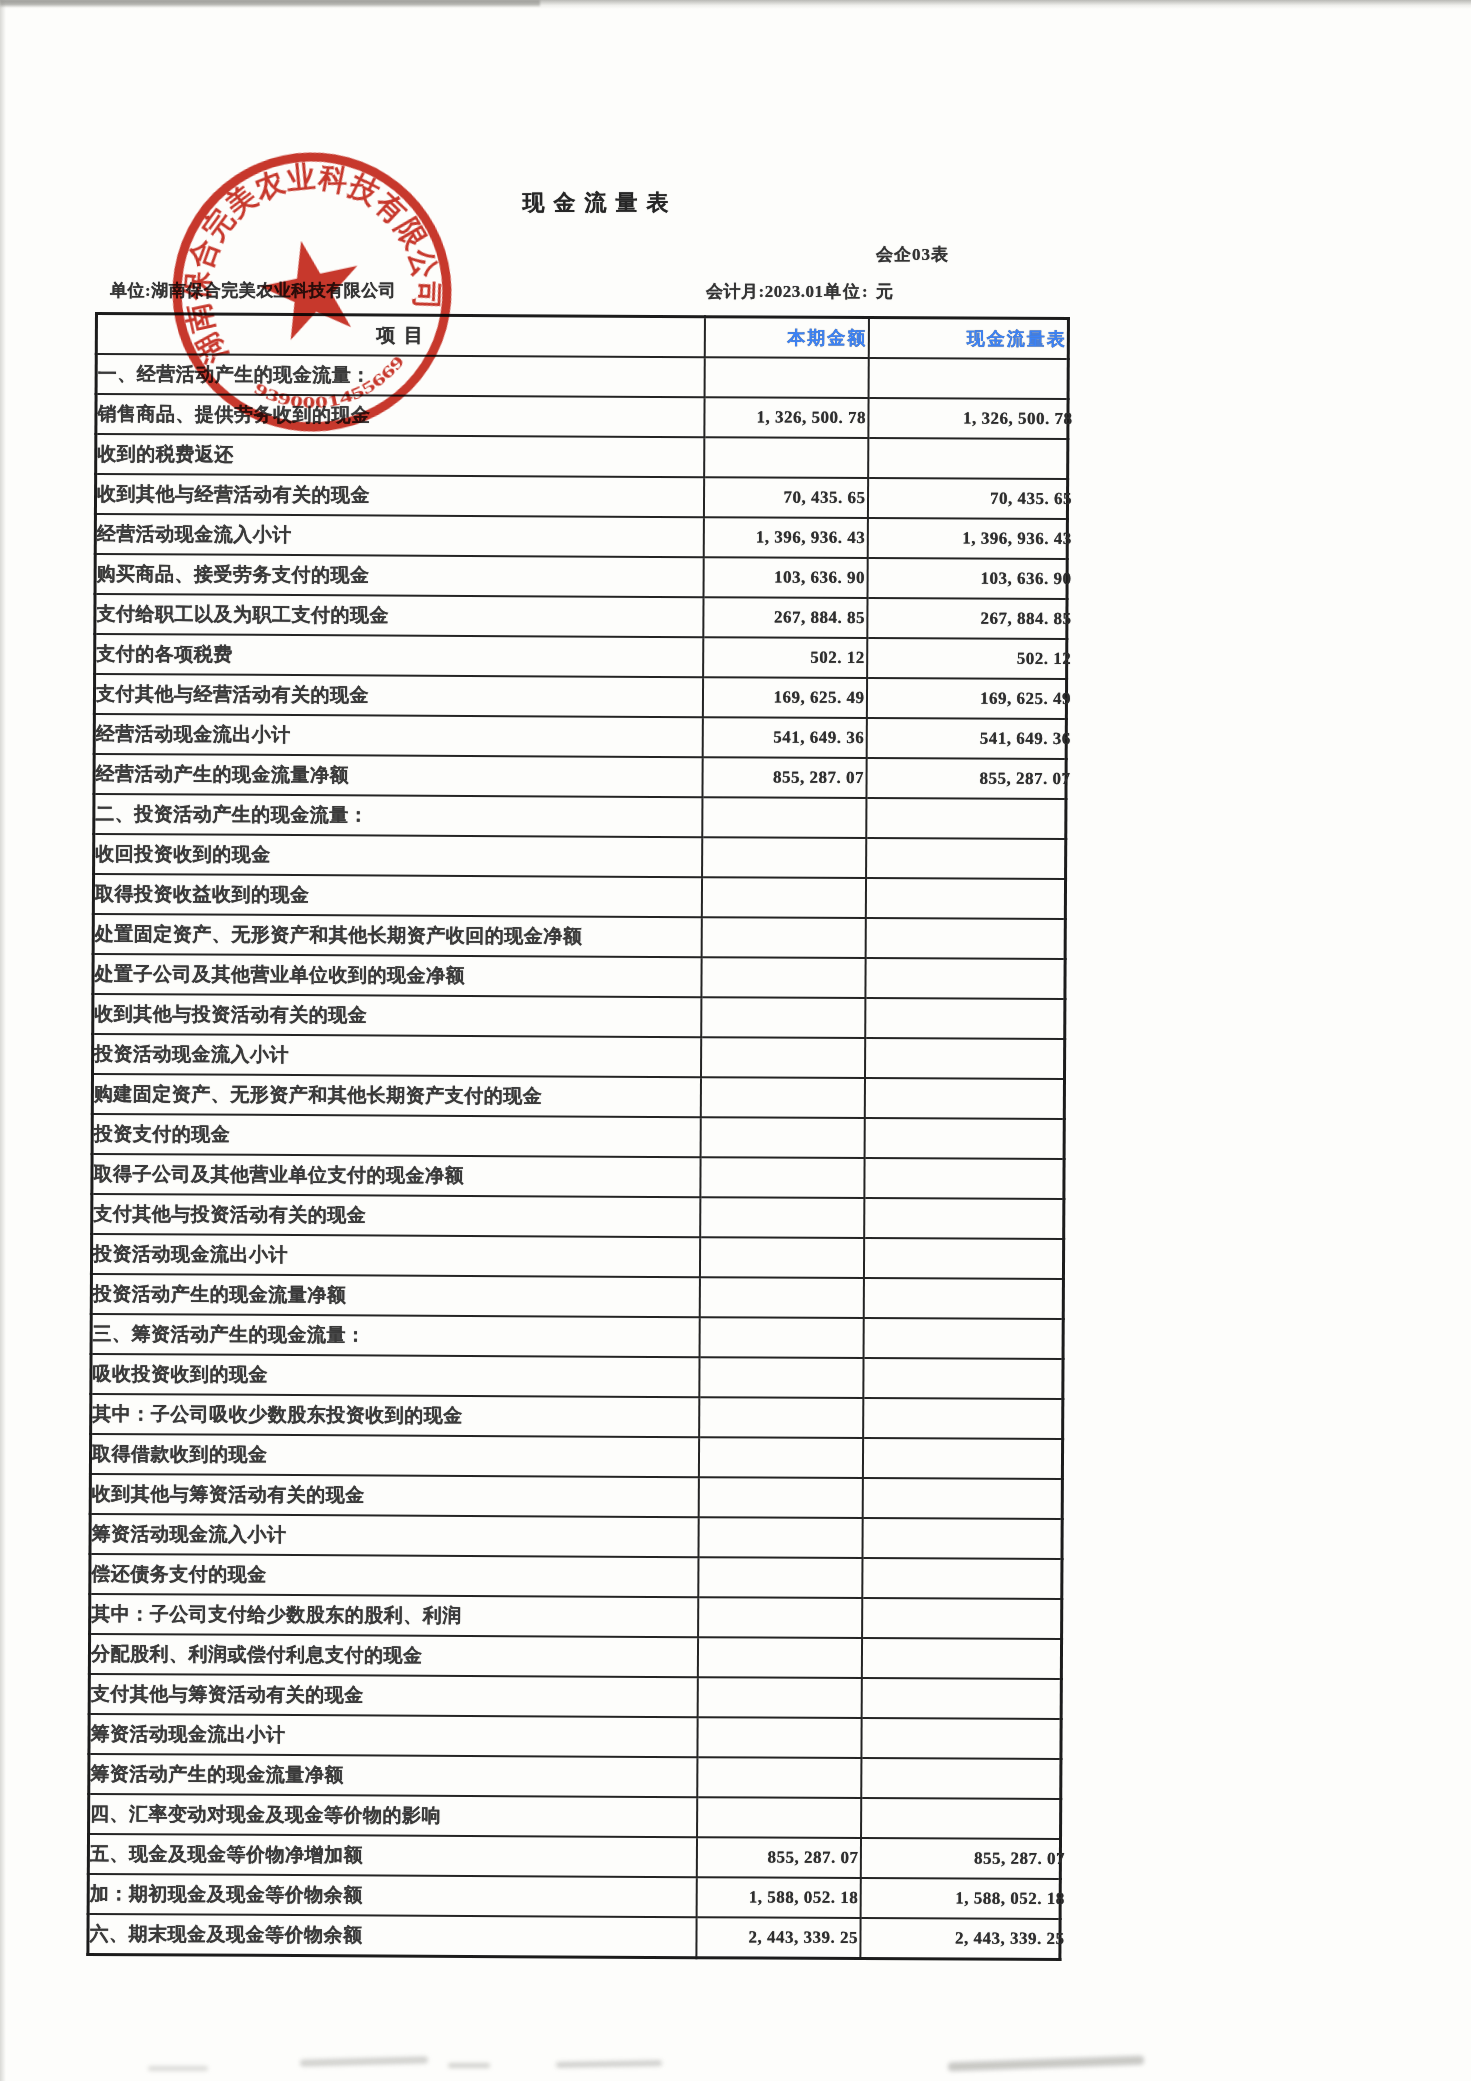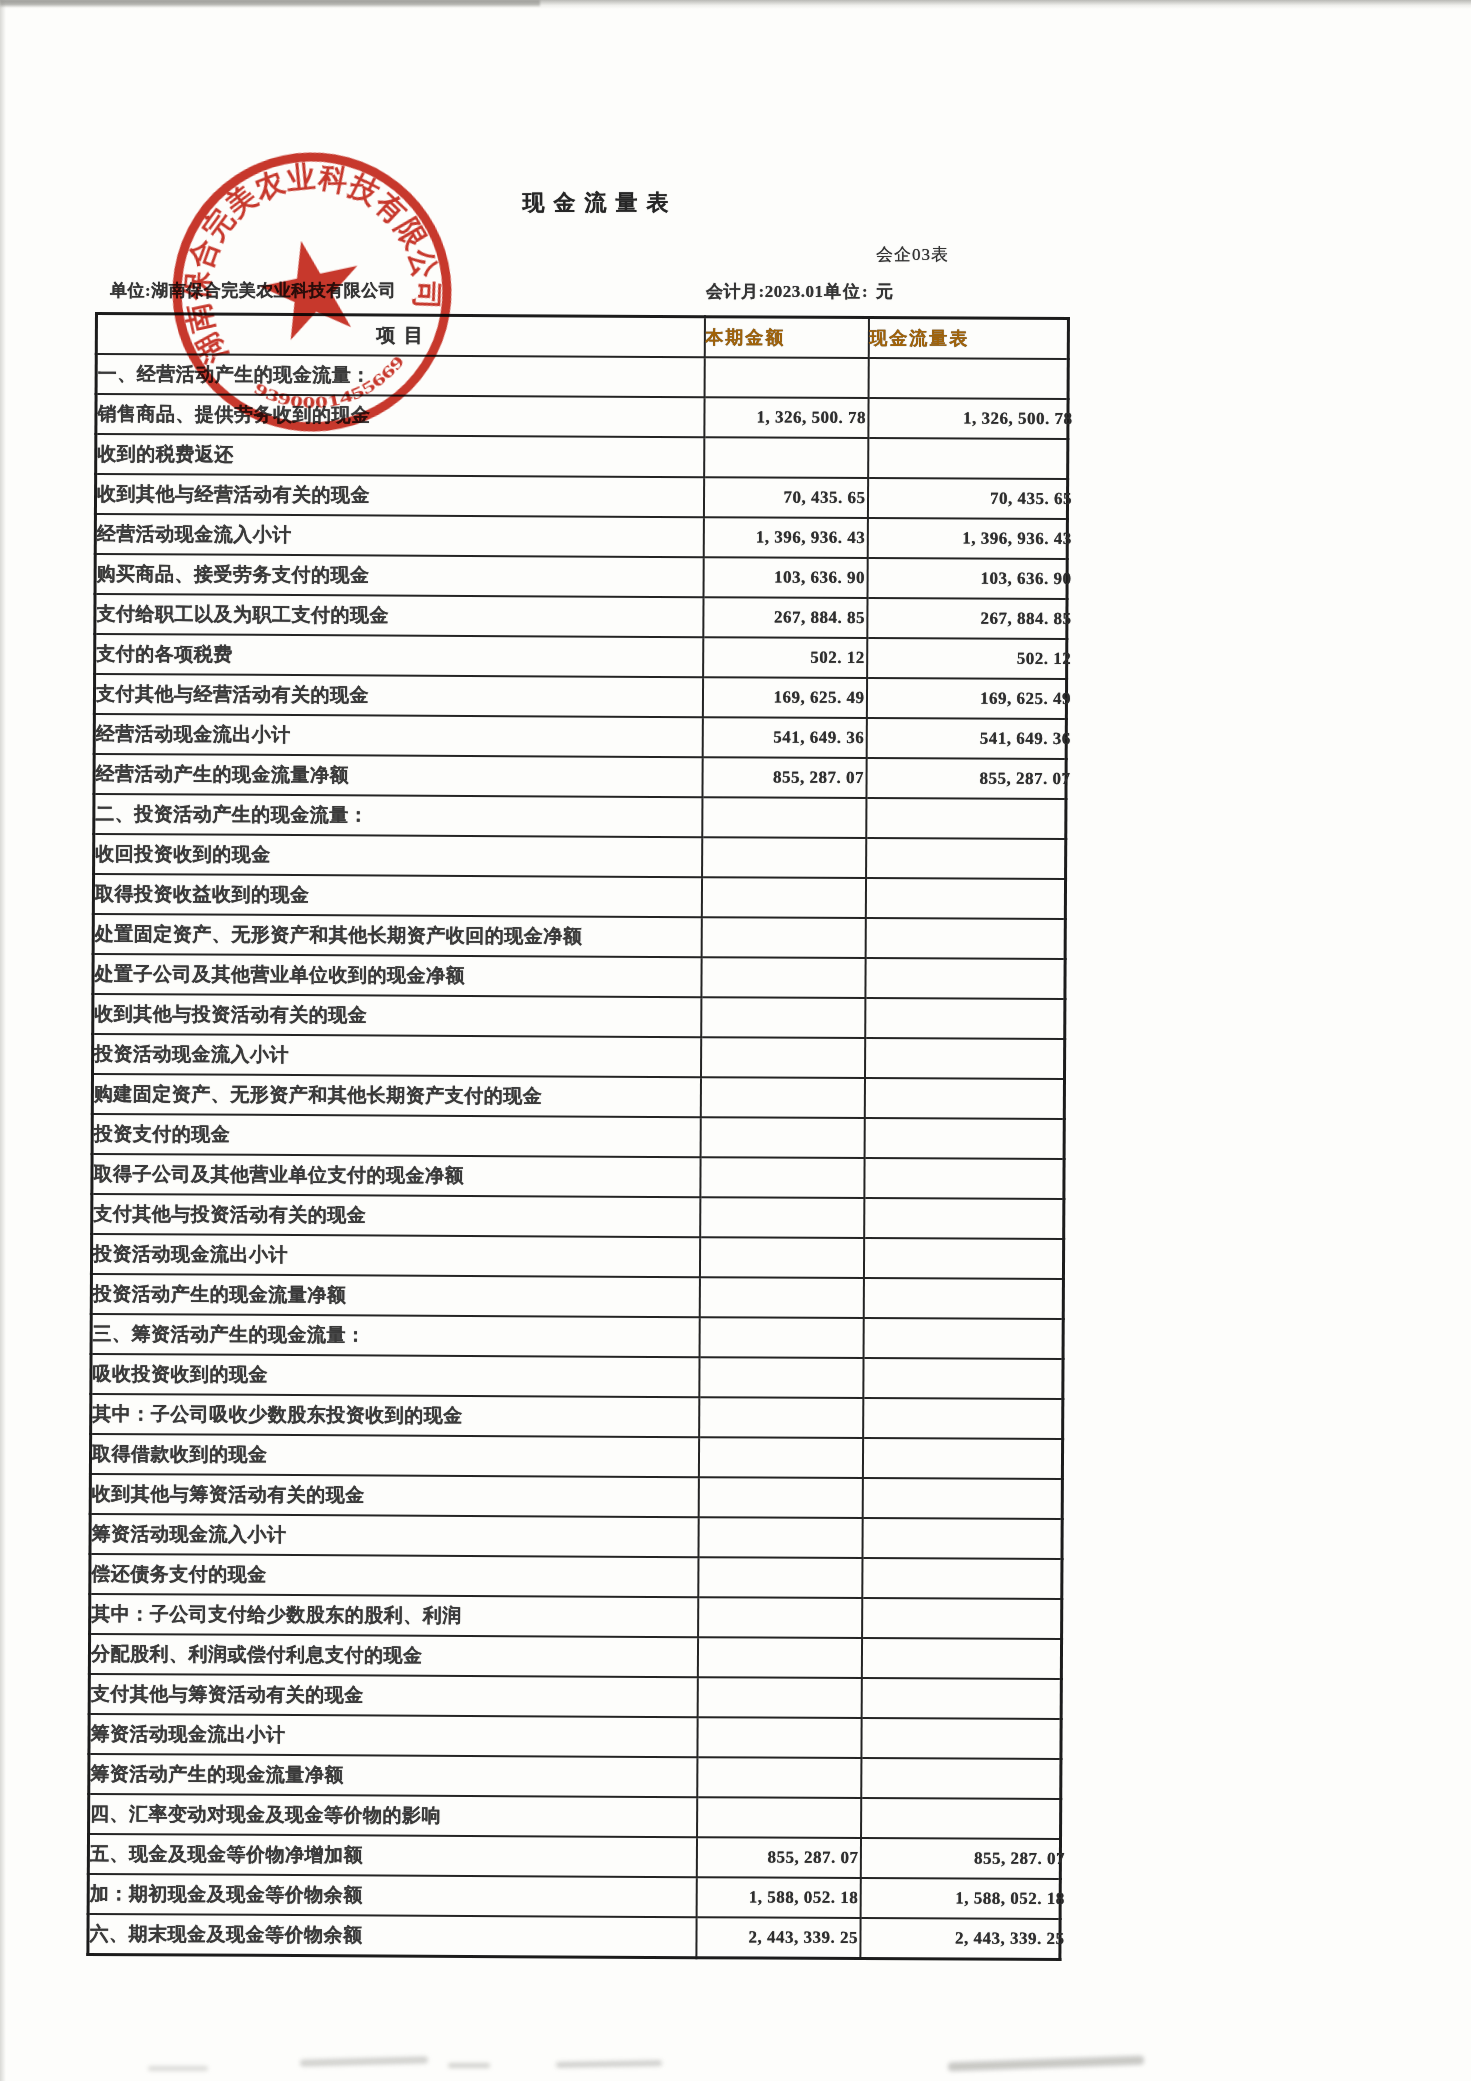--- a/index.html
+++ b/index.html
@@ -22,41 +22,41 @@
   .sm2{left:448px;top:2063px;width:42px;height:5px;}
   .sm3{left:556px;top:2061px;width:106px;height:6px;transform:rotate(-1deg);}
   .sm4{left:948px;top:2059px;width:196px;height:9px;transform:rotate(-2deg);background:rgba(100,100,95,.34);}
   .sm5{left:148px;top:2066px;width:60px;height:5px;background:rgba(120,120,115,.25);}
 
   .doc-text{text-shadow:0 0 .7px rgba(45,45,45,.85);}
   .page-title{
     position:absolute;left:400px;top:188px;width:400px;
     text-align:center;font-size:22px;font-weight:bold;letter-spacing:9px;color:#262626;
   }
-  .form-no{position:absolute;left:876px;top:243px;width:140px;font-size:17px;font-weight:400;letter-spacing:1px;}
+  .form-no{position:absolute;left:876px;top:243px;width:140px;font-size:17px;font-weight:700;letter-spacing:1px;}
   .unit-line{position:absolute;left:110px;top:279px;font-size:17px;font-weight:600;letter-spacing:.5px;}
   .period-line{position:absolute;left:706px;top:280px;font-size:17px;font-weight:700;letter-spacing:.5px;}
   .currency-line{position:absolute;left:824px;top:280px;font-size:17px;font-weight:600;letter-spacing:2px;}
 
   table.cf{
     position:absolute;left:95px;top:312px;
     width:972px;border-collapse:collapse;table-layout:fixed;
     transform:rotate(.3deg);transform-origin:0 0;
   }
   table.cf col.c1{width:608px;}
   table.cf col.c2{width:164px;}
   table.cf col.c3{width:200px;}
   table.cf th,table.cf td{
     border:2px solid #242424;
     height:38px;padding:0;overflow:visible;
     font-weight:600;vertical-align:middle;white-space:nowrap;
   }
   table.cf{border:3px solid #1c1c1c;}
   th.h-item{font-size:19px;letter-spacing:2px;text-align:center;color:#333;}
-  th.h-amt{font-size:18px;letter-spacing:2px;text-align:left;color:#a16207;}
+  th.h-amt{font-size:18px;letter-spacing:2px;text-align:right;color:#3b82f6;}
   td.c-label{font-size:19px;color:#3a3a3a;letter-spacing:.5px;}
   td.c-num{font-size:17px;text-align:right;color:#2e2e2e;letter-spacing:.5px;}
   td.c-num span{position:relative;display:inline-block;}
   td.c-num.ytd span{right:-6px;}
   td.c-num.cur span{right:1px;}
   .ind0{padding-left:14px;}
   .ind1{padding-left:42px;}
   .ind2{padding-left:57px;}
   .ind3{padding-left:68px;}
   .ind4{padding-left:86px;}

